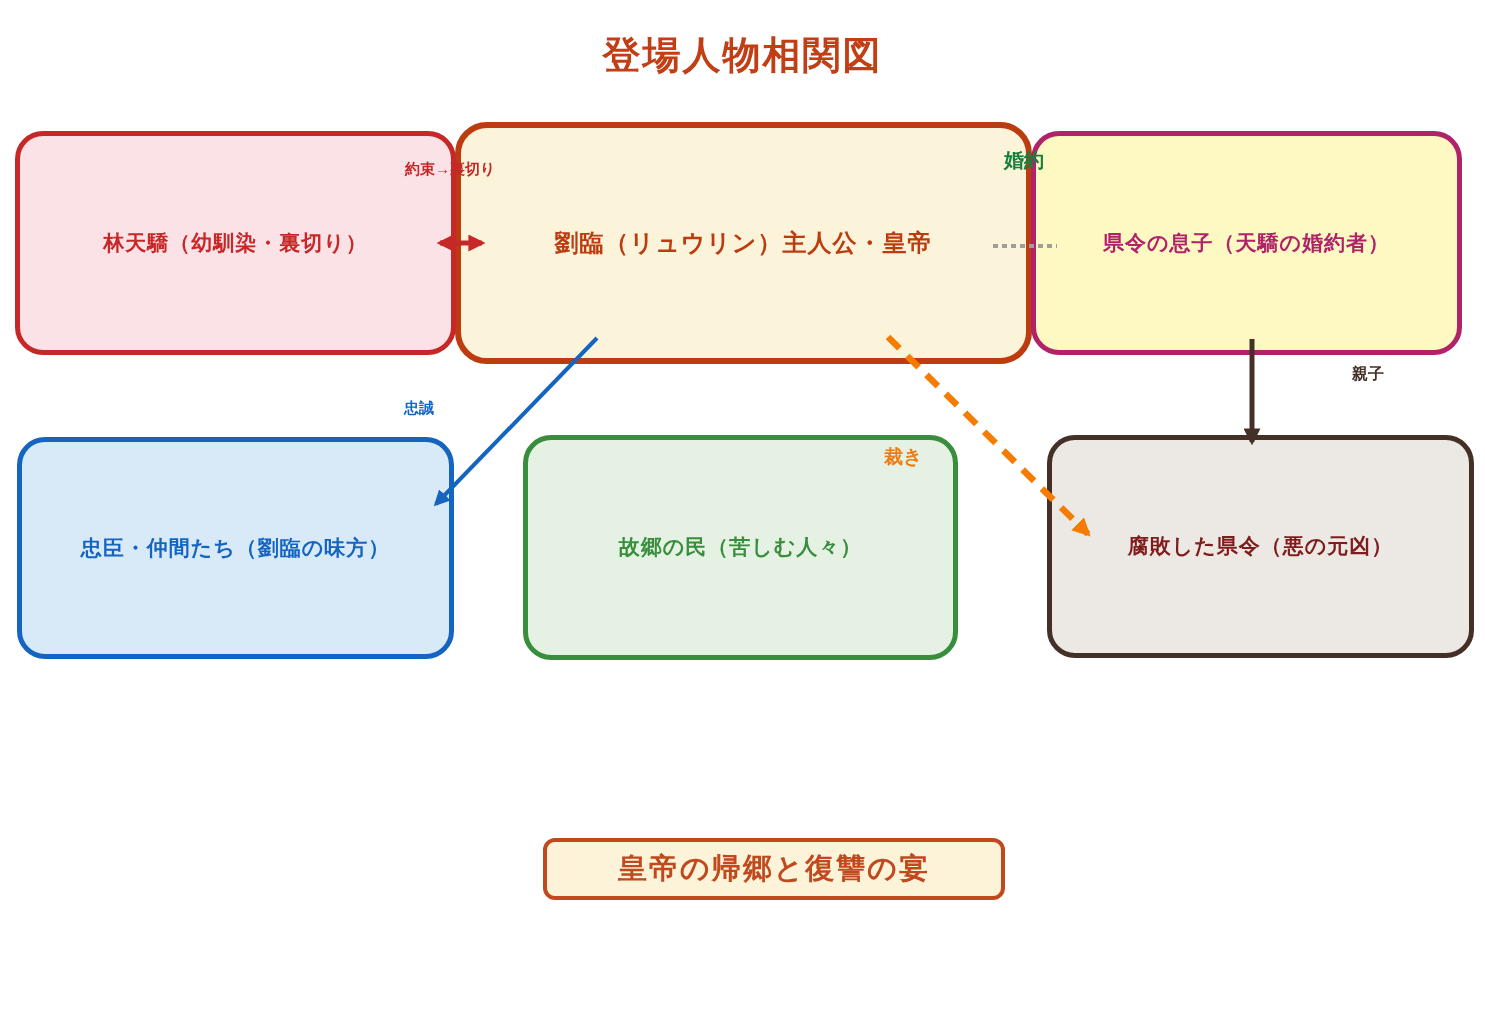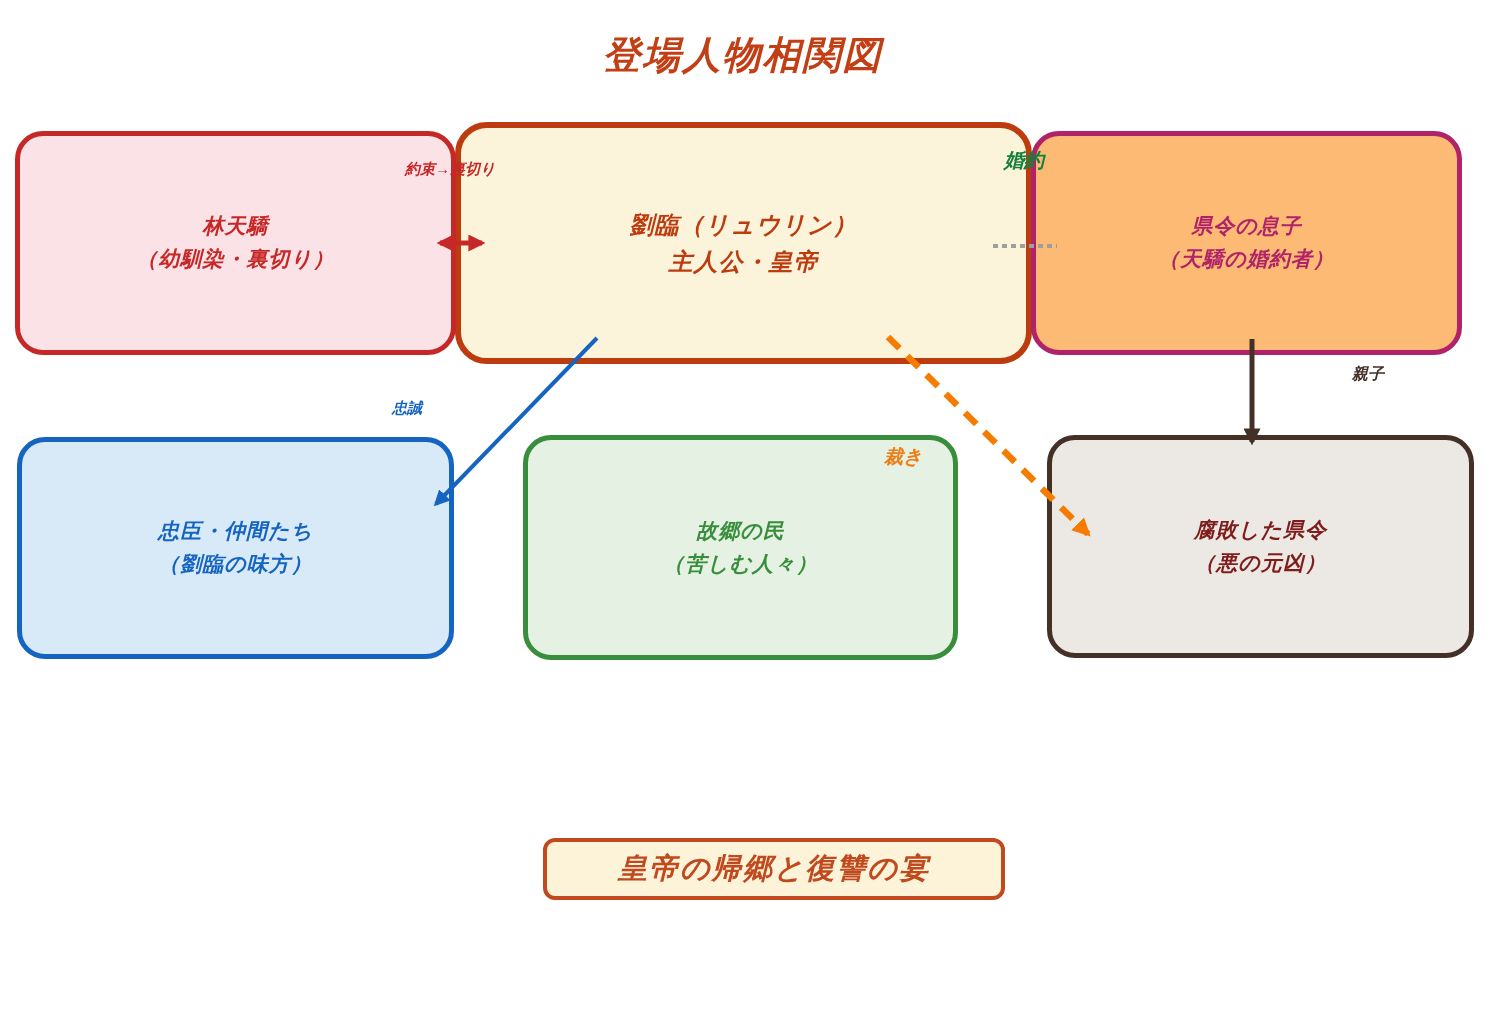--- a/index.html
+++ b/index.html
@@ -2,74 +2,73 @@
 <html><head>
 <meta charset="utf-8">
 <style>
   html,body{margin:0;padding:0;background:#fff;}
   .canvas{
     position:relative;
     width:1485px;height:1035px;
     background:#ffffff;
     overflow:hidden;
     font-family:"Liberation Sans","DejaVu Sans",sans-serif;
-    font-style:italic;
   }
   .diagram-title{
     position:absolute;left:0;top:30px;width:100%;
     text-align:center;
     font-size:38px;font-weight:bold;
     color:#C23E14;
     letter-spacing:2px;
   }
   .node{
     position:absolute;
     box-sizing:border-box;
     border-radius:28px;
-    display:flex;flex-direction:column;
+    display:flex;
     align-items:center;justify-content:center;
     text-align:center;
     line-height:1.55;
   }
   .node .l1,.node .l2{font-size:21px;font-weight:bold;letter-spacing:1px;}
 
   .node-liulin{
     left:455px;top:122px;width:577px;height:242px;
     background:#FCF4DA;border:6px solid #BC3C10;color:#BC3C10;
     border-radius:32px;
   }
   .node-liulin .l1,.node-liulin .l2{font-size:24px;text-align:center;}
 
   .node-lin{
     left:15px;top:131px;width:441px;height:224px;
     background:#FBE2E7;border:5px solid #C62828;color:#C62828;
   }
   .node-son{
     left:1031px;top:131px;width:431px;height:224px;
-    background:#fdba74;border:5px solid #B02368;color:#B02368;
+    background:#fef9c3;border:5px solid #B02368;color:#B02368;
   }
   .node-allies{
     left:17px;top:437px;width:437px;height:222px;
     background:#D8E9F8;border:5px solid #1565C0;color:#1565C0;
   }
   .node-folk{
     left:523px;top:435px;width:435px;height:225px;
     background:#E5F1E2;border:5px solid #388E3C;color:#388E3C;
   }
   .node-magistrate{
     left:1035px;top:435px;width:427px;height:223px;
     background:#ECE8E3;border:5px solid #453028;color:#7f1d1d;margin-left:12px;
   }
 
   .edges{position:absolute;left:0;top:0;width:1485px;height:1035px;pointer-events:none;}
 
   .edge-label{position:absolute;white-space:nowrap;font-weight:bold;}
   .lbl-betrayal{left:405px;top:160px;font-size:15px;color:#C62828;}
   .lbl-engagement{left:1004px;top:147px;font-size:20px;color:#15803d;}
-  .lbl-loyalty{left:392px;top:399px;font-size:15px;color:#1565C0;}
+  .lbl-loyalty{left:404px;top:399px;font-size:15px;color:#1565C0;}
   .lbl-judgment{left:884px;top:444px;font-size:19px;color:#EE7D15;}
   .lbl-parent{left:1352px;top:364px;font-size:16px;color:#453028;}
 
   .caption-banner{
     position:absolute;left:543px;top:838px;width:462px;height:62px;
     box-sizing:border-box;
     background:#FCF3D9;border:4px solid #C0491D;border-radius:12px;
     display:flex;align-items:center;justify-content:center;
     font-size:29px;font-weight:bold;color:#C0491D;letter-spacing:2px;
   }

